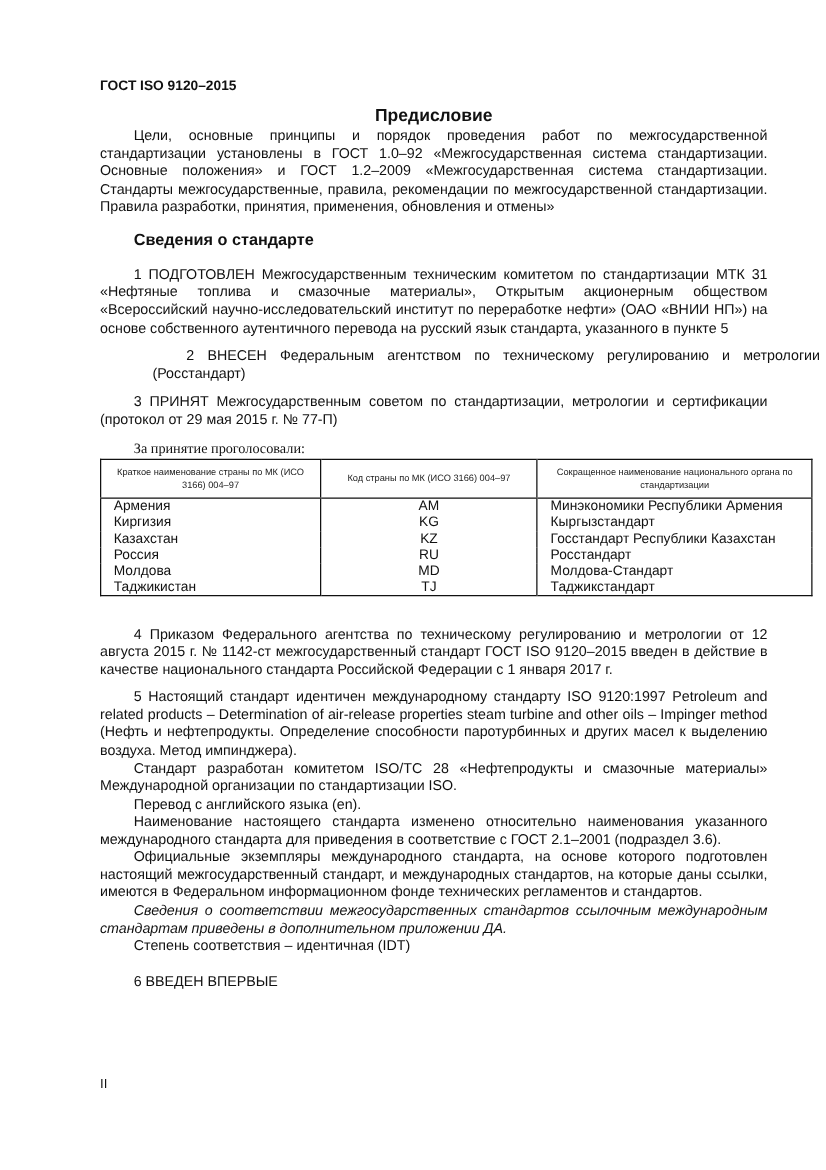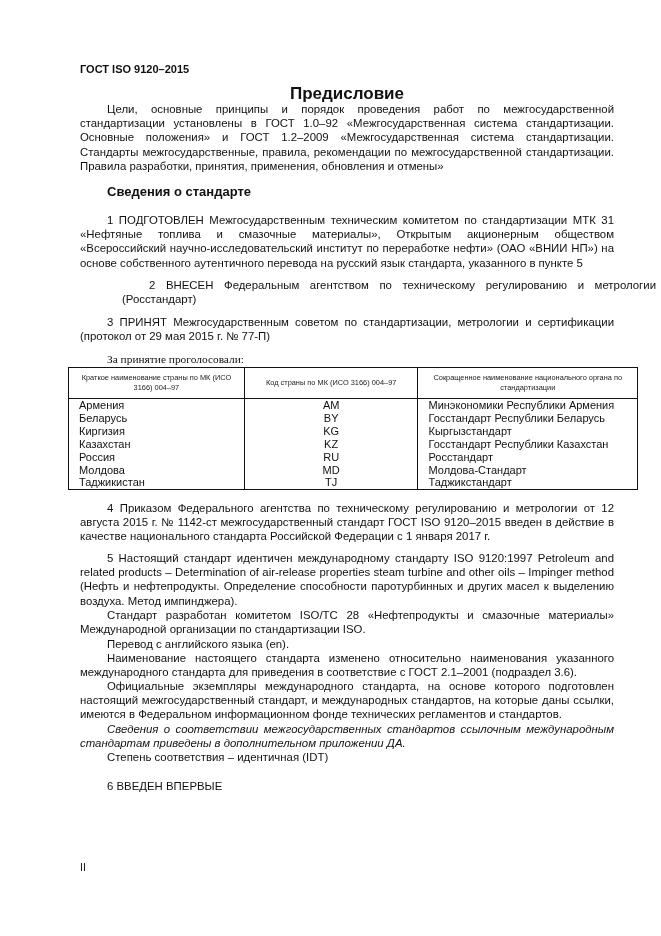--- a/index.html
+++ b/index.html
@@ -1,27 +1,27 @@
 <!DOCTYPE html>
 <html><head>
 <meta charset="utf-8">
 <style>
   html, body { margin: 0; padding: 0; background: #ffffff; }
   body { width: 661px; height: 936px; position: relative; overflow: hidden;
          font-family: "Liberation Sans", sans-serif; color: #111; }
   .page { position: absolute; left: 0; top: 0; width: 661px; height: 936px; }
   .doc-code { position: absolute; left: 80px; top: 63px; font-size: 11px; font-weight: bold; }
   .title { position: absolute; left: 80px; width: 534px; top: 84px; text-align: center;
-           font-size: 17px; font-weight: bold; }
+           font-size: 14px; font-weight: bold; }
   .para { position: absolute; left: 80px; width: 534px; font-size: 11.4px; line-height: 14.2px;
           text-align: justify; margin: 0; }
   .para .indent { display: inline-block; width: 27px; }
   .h2 { position: absolute; left: 107px; top: 184px; font-size: 13px; font-weight: bold; }
   .plain { position: absolute; left: 107px; font-size: 11.4px; line-height: 14.2px; }
-  table.votes { position: absolute; left: 68px; top: 367px; width: 570px;
+  table.votes { position: absolute; left: 80px; top: 367px; width: 570px;
                 border-collapse: collapse; border: 1.2px solid #111; font-size: 11px; }
   table.votes th { font-weight: normal; font-size: 7.4px; line-height: 10px; color: #222;
                    padding: 2px 4px 3px 4px; border-left: 1px solid #111; border-bottom: 1.5px solid #111;
                    vertical-align: middle; text-align: center; height: 25px; }
   table.votes th:first-child { border-left: none; }
   table.votes td { padding: 0 10px; height: 12.9px; line-height: 12.9px; border-left: 1px solid #111;
                    font-size: 11px; }
   table.votes td:first-child { border-left: none; }
   table.votes td.code { text-align: center; }
   table.votes col.c1 { width: 165px; }
@@ -62,25 +62,20 @@
         <th>Сокращенное наименование национального органа по стандартизации</th>
       </tr>
     </thead>
     <tbody>
       <tr>
         <td>Армения</td>
         <td class="code">AM</td>
         <td>Минэкономики Республики Армения</td>
       </tr>
       <tr>
-        <td>Беларусь</td>
-        <td class="code">BY</td>
-        <td>Госстандарт Республики Беларусь</td>
-      </tr>
-      <tr>
         <td>Киргизия</td>
         <td class="code">KG</td>
         <td>Кыргызстандарт</td>
       </tr>
       <tr>
         <td>Казахстан</td>
         <td class="code">KZ</td>
         <td>Госстандарт Республики Казахстан</td>
       </tr>
       <tr>

